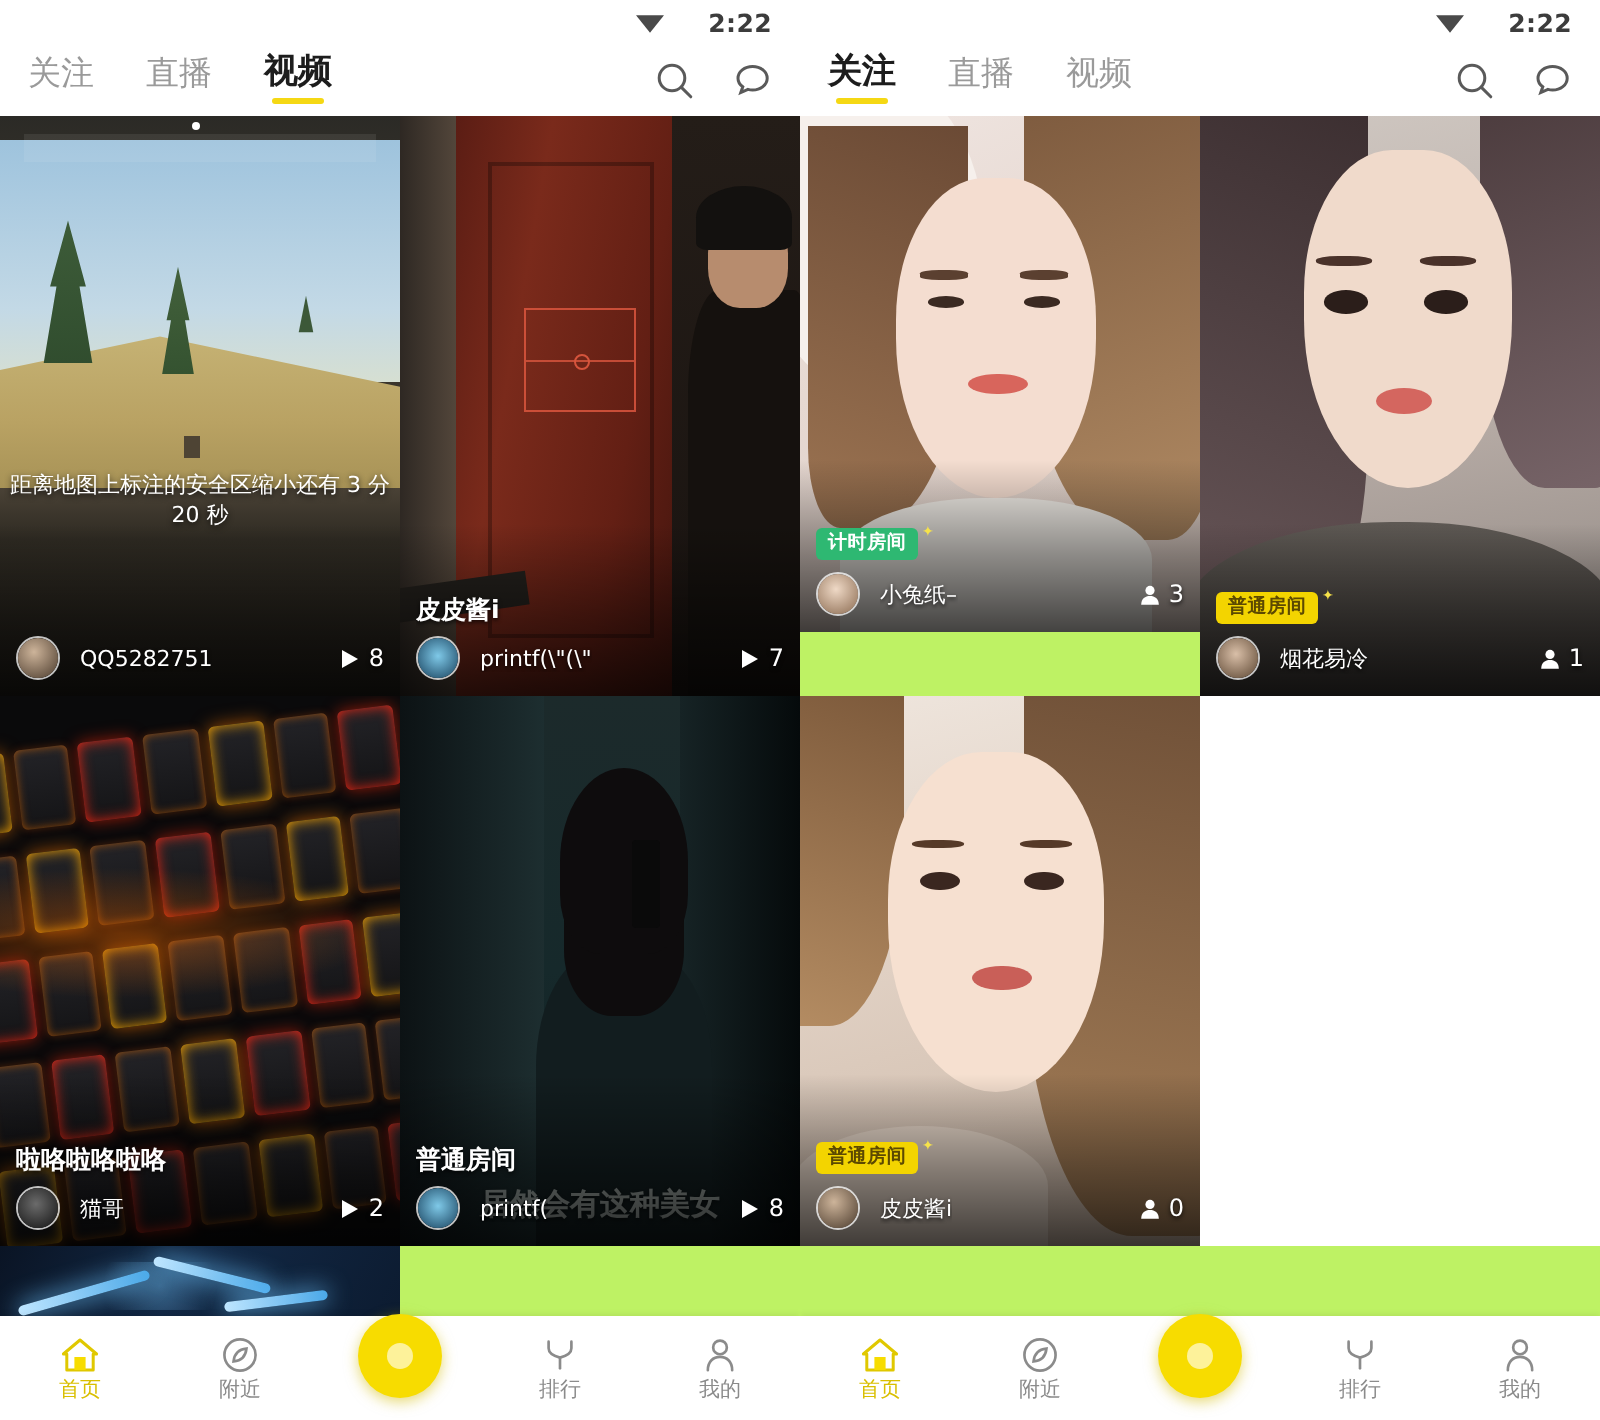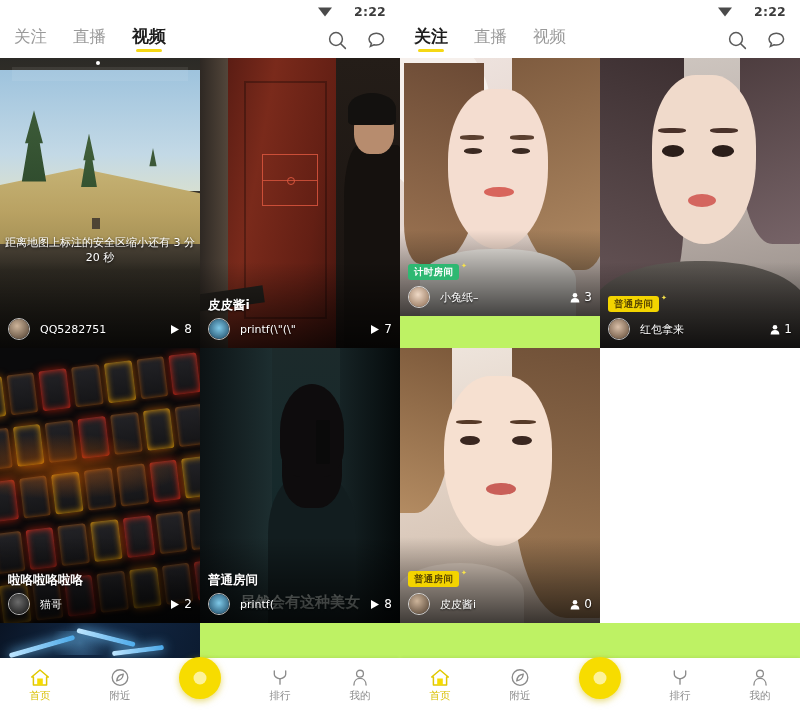--- a/index.html
+++ b/index.html
@@ -585,21 +585,21 @@
             <div class="p2-eye r"></div>
           <div class="p2-lip"></div>
             <div class="p2-scarf"></div>
         </div>
         <div class="scrim"></div>
         <div class="badge yellow">普通房间</div>
         <div class="c-foot">
           <span class="avatar">
               <span class="av-d"></span>
             </span>
-          <span class="c-user">红包拿来</span>
+          <span class="c-user">烟花易冷</span>
           <span class="c-count">
             <span>
                 <svg width="10" height="11" viewBox="0 0 10 11">
                   <circle cx="5" cy="3.2" r="2.3" fill="#fff"></circle>
                   <path d="M0.6 10.4 C0.6 7.3 2.6 6 5 6 C7.4 6 9.4 7.3 9.4 10.4 Z" fill="#fff"></path>
                 </svg>
               </span>
             <span>1</span>
           </span>
         </div>

